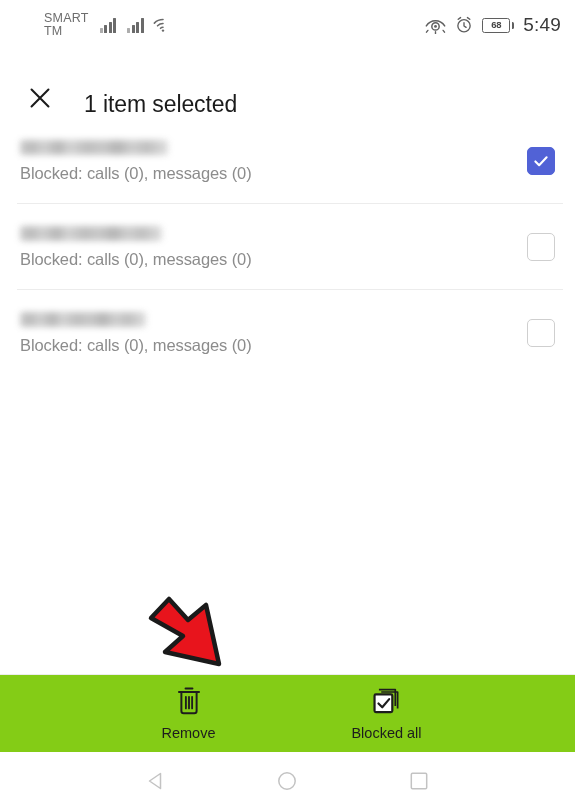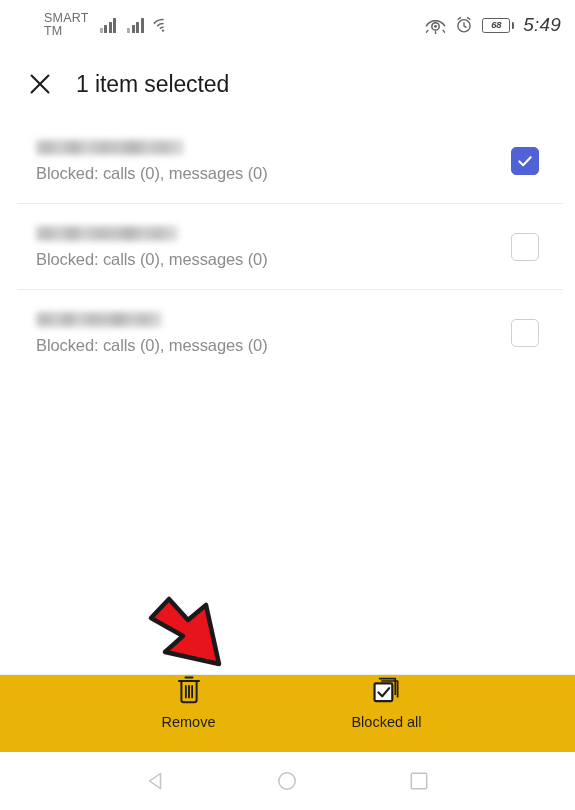--- a/index.html
+++ b/index.html
@@ -61,21 +61,20 @@
   .sig i:nth-child(2) { height: 8px;  }
   .sig i:nth-child(3) { height: 11.5px; }
   .sig i:nth-child(4) { height: 15px; }
 
   .wifi { width: 20px; height: 16px; }
 
   .status-right {
     display: flex;
     align-items: center;
     gap: 9px;
-    font-style: italic;
   }
   .battery {
     display: flex;
     align-items: center;
   }
   .battery .shell {
     position: relative;
     width: 28px;
     height: 15px;
     border: 1.6px solid #5f5f5f;
@@ -105,22 +104,23 @@
     text-align: right;
   }
 
   
   .app-bar {
     position: absolute;
     top: 50px; left: 0;
     width: 575px;
     height: 68px;
     display: flex;
-    align-items: center;
+    align-items: flex-end;
     padding-left: 20px;
+    gap: 8px;
   }
   .close-btn {
     width: 40px; height: 40px;
     display: flex;
     align-items: center;
     justify-content: center;
     cursor: pointer;
   }
   .app-title {
     margin-left: 16px;
@@ -133,21 +133,21 @@
   .list {
     position: absolute;
     top: 118px; left: 0;
     width: 575px;
   }
   .row {
     position: relative;
     height: 86px;
     display: flex;
     align-items: center;
-    padding: 0 36px;
+    padding: 0 20px;
     cursor: pointer;
   }
   .row-texts {
     flex: 1;
     display: flex;
     flex-direction: column;
     justify-content: center;
     gap: 9px;
   }
   .redacted {
@@ -202,24 +202,24 @@
 
   
   .toolbar {
     position: absolute;
     left: 0;
     top: 674px;
     width: 575px;
     height: 78px;
     border-top: 1px solid #ececec;
     display: flex;
-    align-items: flex-start;
+    align-items: center;
     justify-content: center;
     gap: 78px;
-    background: #eab308;
+    background: #84cc16;
   }
   .tool-item {
     width: 120px;
     display: flex;
     flex-direction: column;
     align-items: center;
     gap: 9px;
     cursor: pointer;
   }
   .tool-label {

